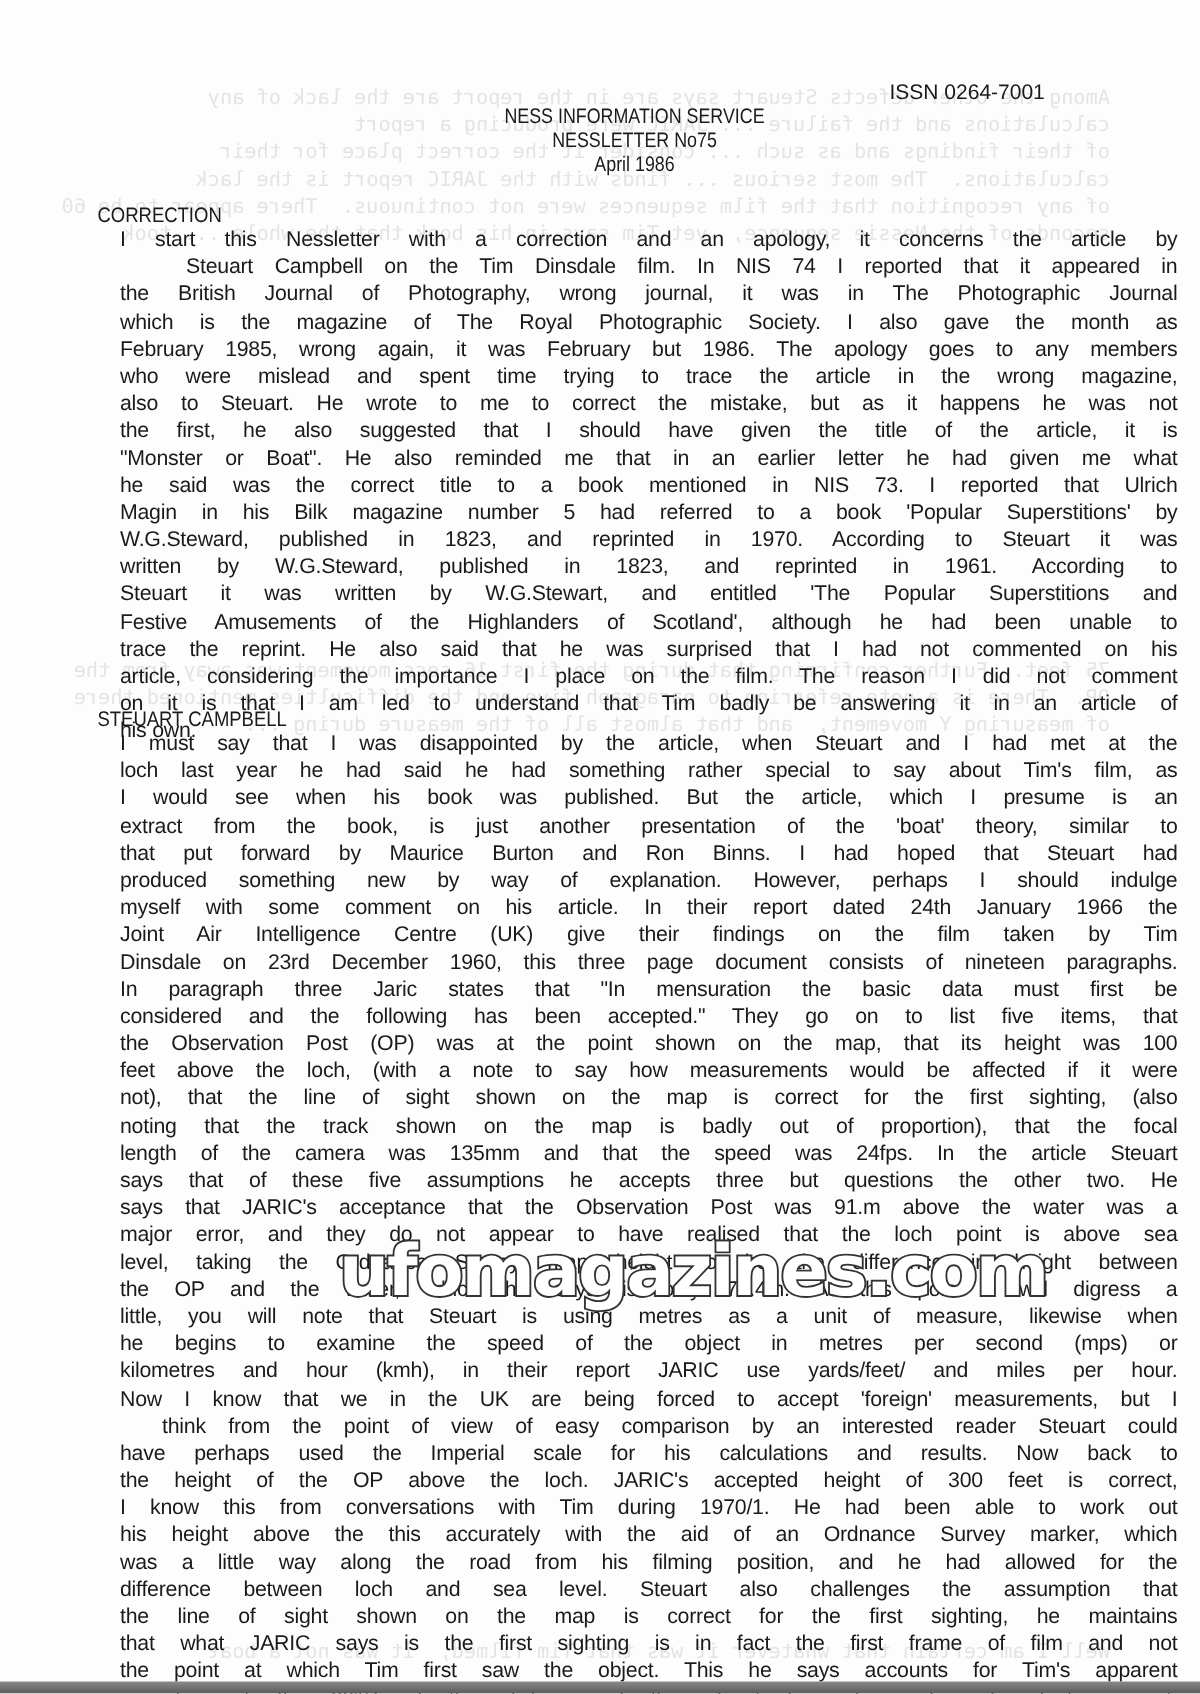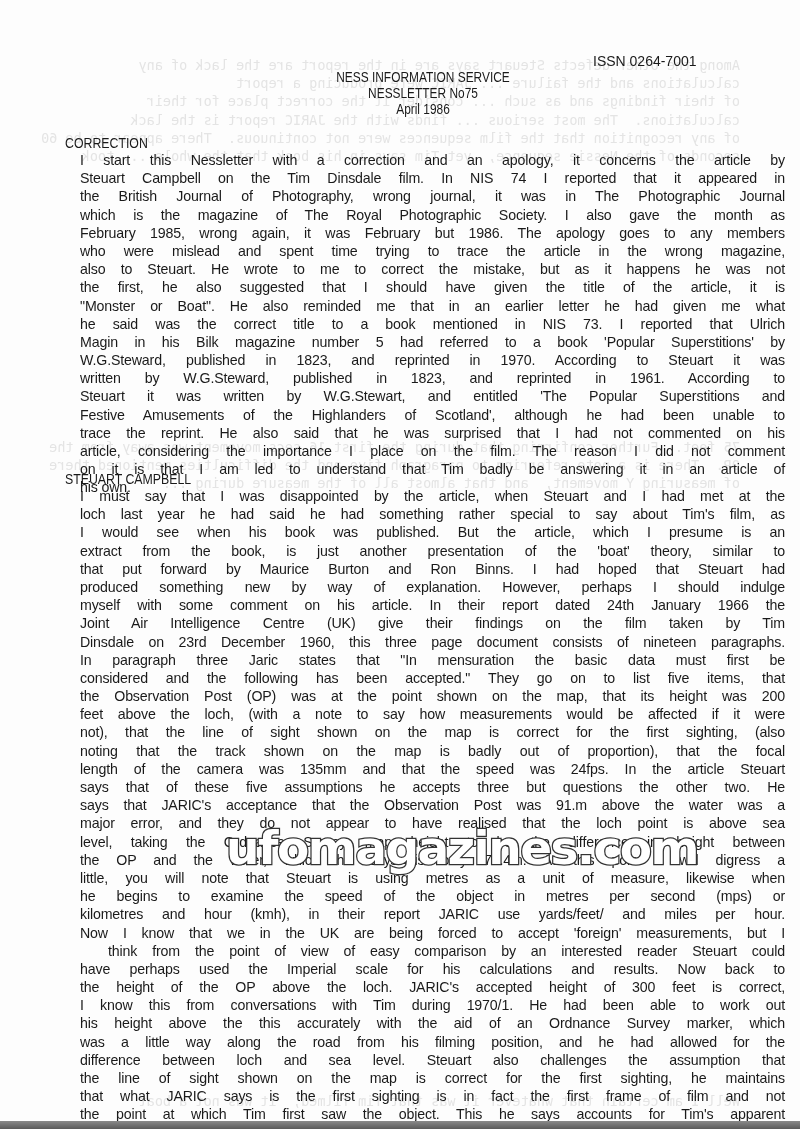--- a/index.html
+++ b/index.html
@@ -49,21 +49,21 @@
   <div class="bleed" style="top:1092px;">Well I am certain that whatever it was that Tim filmed,  it was not a boat</div>
 
   <div class="issn">ISSN 0264-7001</div>
   <div class="mast m1">NESS INFORMATION SERVICE</div>
   <div class="mast m2">NESSLETTER No75</div>
   <div class="mast m3">April 1986</div>
 
   <div class="heading" style="top:135px;">CORRECTION</div>
   <div class="body-block" style="top:151px;" id="sec0">
       <span class="line" style="white-space: normal; overflow: visible;">I start this Nessletter with a correction and an apology,  it concerns the article by</span>
-      <span class="line" style="white-space: normal; overflow: visible;">Steuart Campbell on the Tim Dinsdale film.   In NIS 74 I reported that it appeared  in</span>
+      <span class="line" style="white-space: normal; overflow: visible; margin-left: 44px;">Steuart Campbell on the Tim Dinsdale film.   In NIS 74 I reported that it appeared  in</span>
       <span class="line" style="white-space: normal; overflow: visible;">the British Journal of Photography,  wrong journal, it was in The Photographic Journal</span>
       <span class="line" style="white-space: normal; overflow: visible;">which  is  the magazine of The Royal Photographic Society.   I also gave the month  as</span>
       <span class="line" style="white-space: normal; overflow: visible;">February 1985, wrong again, it was February but 1986.  The apology goes to any members</span>
       <span class="line" style="white-space: normal; overflow: visible;">who  were  mislead and spent time trying to trace the article in the  wrong  magazine,</span>
       <span class="line" style="white-space: normal; overflow: visible;">also to Steuart.   He wrote to me to correct the mistake, but as it happens he was not</span>
       <span class="line" style="white-space: normal; overflow: visible;">the first,  he also suggested that I should have given the title of the article, it is</span>
       <span class="line" style="white-space: normal; overflow: visible;">"Monster or Boat".  He also reminded me that in an earlier letter he had given me what</span>
       <span class="line" style="white-space: normal; overflow: visible;">he said was the correct title to a book mentioned in NIS 73.   I reported that  Ulrich</span>
       <span class="line" style="white-space: normal; overflow: visible;">Magin  in his Bilk magazine number 5 had referred to a book 'Popular Superstitions' by</span>
       <span class="line" style="white-space: normal; overflow: visible;">W.G.Steward,  published in 1823,  and reprinted in 1970.   According to Steuart it was</span>
@@ -82,21 +82,21 @@
       <span class="line" style="white-space: normal; overflow: visible;">loch last year he had said he had something rather special to say about Tim's film, as</span>
       <span class="line" style="white-space: normal; overflow: visible;">I  would  see when his book was published.   But the article,  which I presume  is  an</span>
       <span class="line" style="white-space: normal; overflow: visible;">extract from the book,  is just another presentation of the 'boat' theory,  similar to</span>
       <span class="line" style="white-space: normal; overflow: visible;">that  put  forward  by Maurice Burton and Ron Binns.   I had hoped  that  Steuart  had</span>
       <span class="line" style="white-space: normal; overflow: visible;">produced  something  new by way of explanation.   However,  perhaps I  should  indulge</span>
       <span class="line" style="white-space: normal; overflow: visible;">myself with some comment on his article.   In their report dated 24th January 1966 the</span>
       <span class="line" style="white-space: normal; overflow: visible;">Joint  Air  Intelligence  Centre  (UK) give their findings on the film  taken  by  Tim</span>
       <span class="line" style="white-space: normal; overflow: visible;">Dinsdale on 23rd December 1960, this three page document consists of nineteen paragraphs.</span>
       <span class="line" style="white-space: normal; overflow: visible;">In  paragraph  three Jaric states that "In mensuration the basic data  must  first  be</span>
       <span class="line" style="white-space: normal; overflow: visible;">considered and the following has been accepted."  They go on to list five items,  that</span>
-      <span class="line" style="white-space: normal; overflow: visible;">the  Observation Post (OP) was at the point shown on the map,  that its height was 200</span>
+      <span class="line" style="white-space: normal; overflow: visible;">the  Observation Post (OP) was at the point shown on the map,  that its height was 100</span>
       <span class="line" style="white-space: normal; overflow: visible;">feet above the loch, (with a note to say how measurements would be affected if it were</span>
       <span class="line" style="white-space: normal; overflow: visible;">not), that the line of sight shown on the map is correct for the first sighting, (also</span>
       <span class="line" style="white-space: normal; overflow: visible;">noting  that the track shown on the map is badly out of proportion),  that  the  focal</span>
       <span class="line" style="white-space: normal; overflow: visible;">length  of the camera was 135mm and that the speed was 24fps.  In the article  Steuart</span>
       <span class="line" style="white-space: normal; overflow: visible;">says that of these five assumptions he accepts three but questions the other two.   He</span>
       <span class="line" style="white-space: normal; overflow: visible;">says  that JARIC's acceptance that the Observation Post was 91.m above the water was a</span>
       <span class="line" style="white-space: normal; overflow: visible;">major error,  and they do not appear to have realised that the loch point is above sea</span>
       <span class="line" style="white-space: normal; overflow: visible;">level,  taking  the Ordnance Survey map height to be the difference in height  between</span>
       <span class="line" style="white-space: normal; overflow: visible;">the  OP and the water,  which he says is only 75.4m.   At this point I will digress  a</span>
       <span class="line" style="white-space: normal; overflow: visible;">little, you will note that Steuart is using metres as a unit of measure, likewise when</span>

